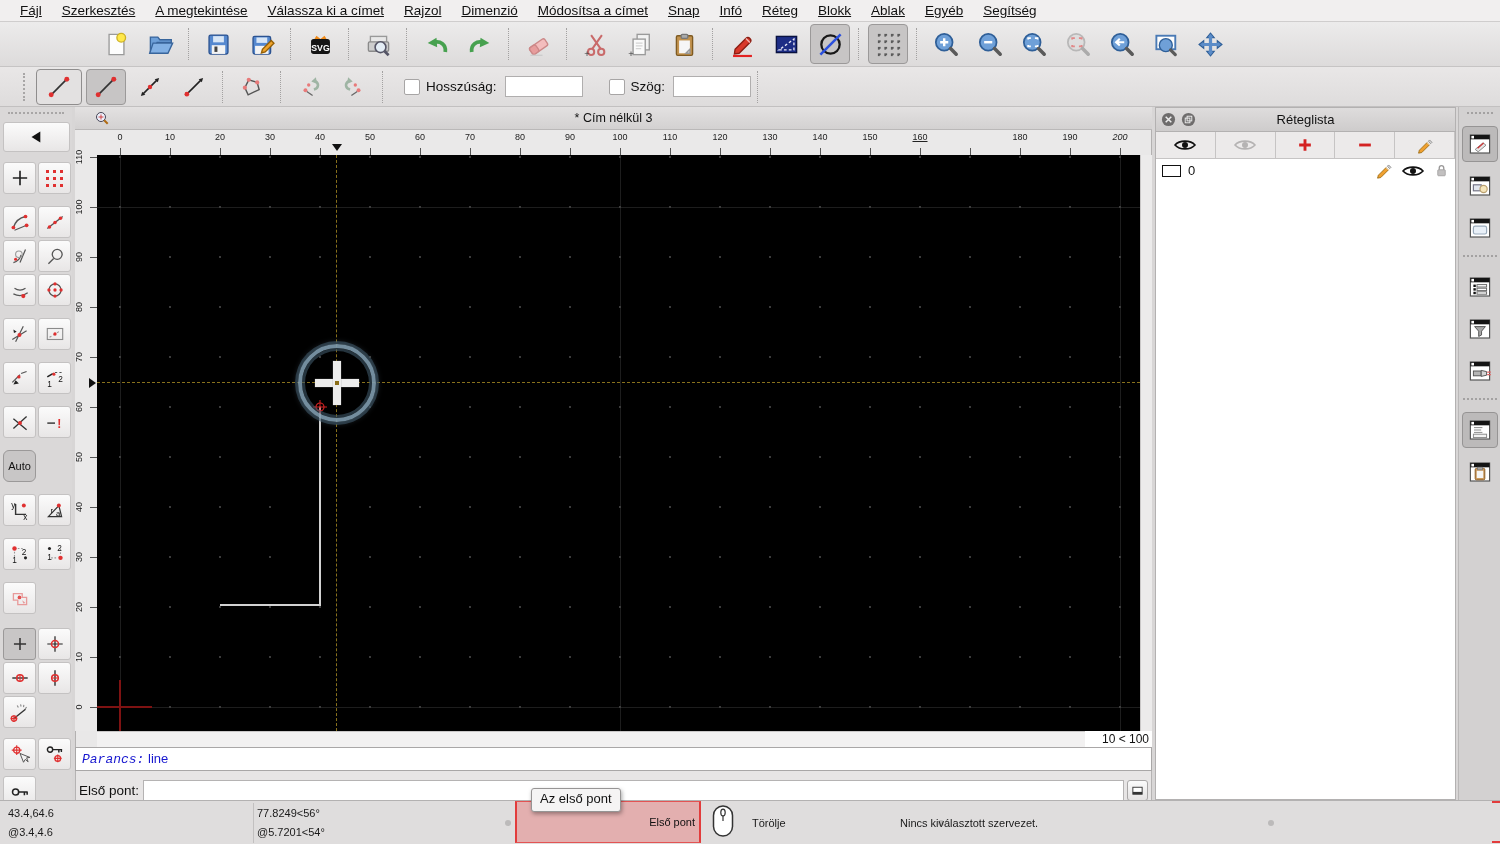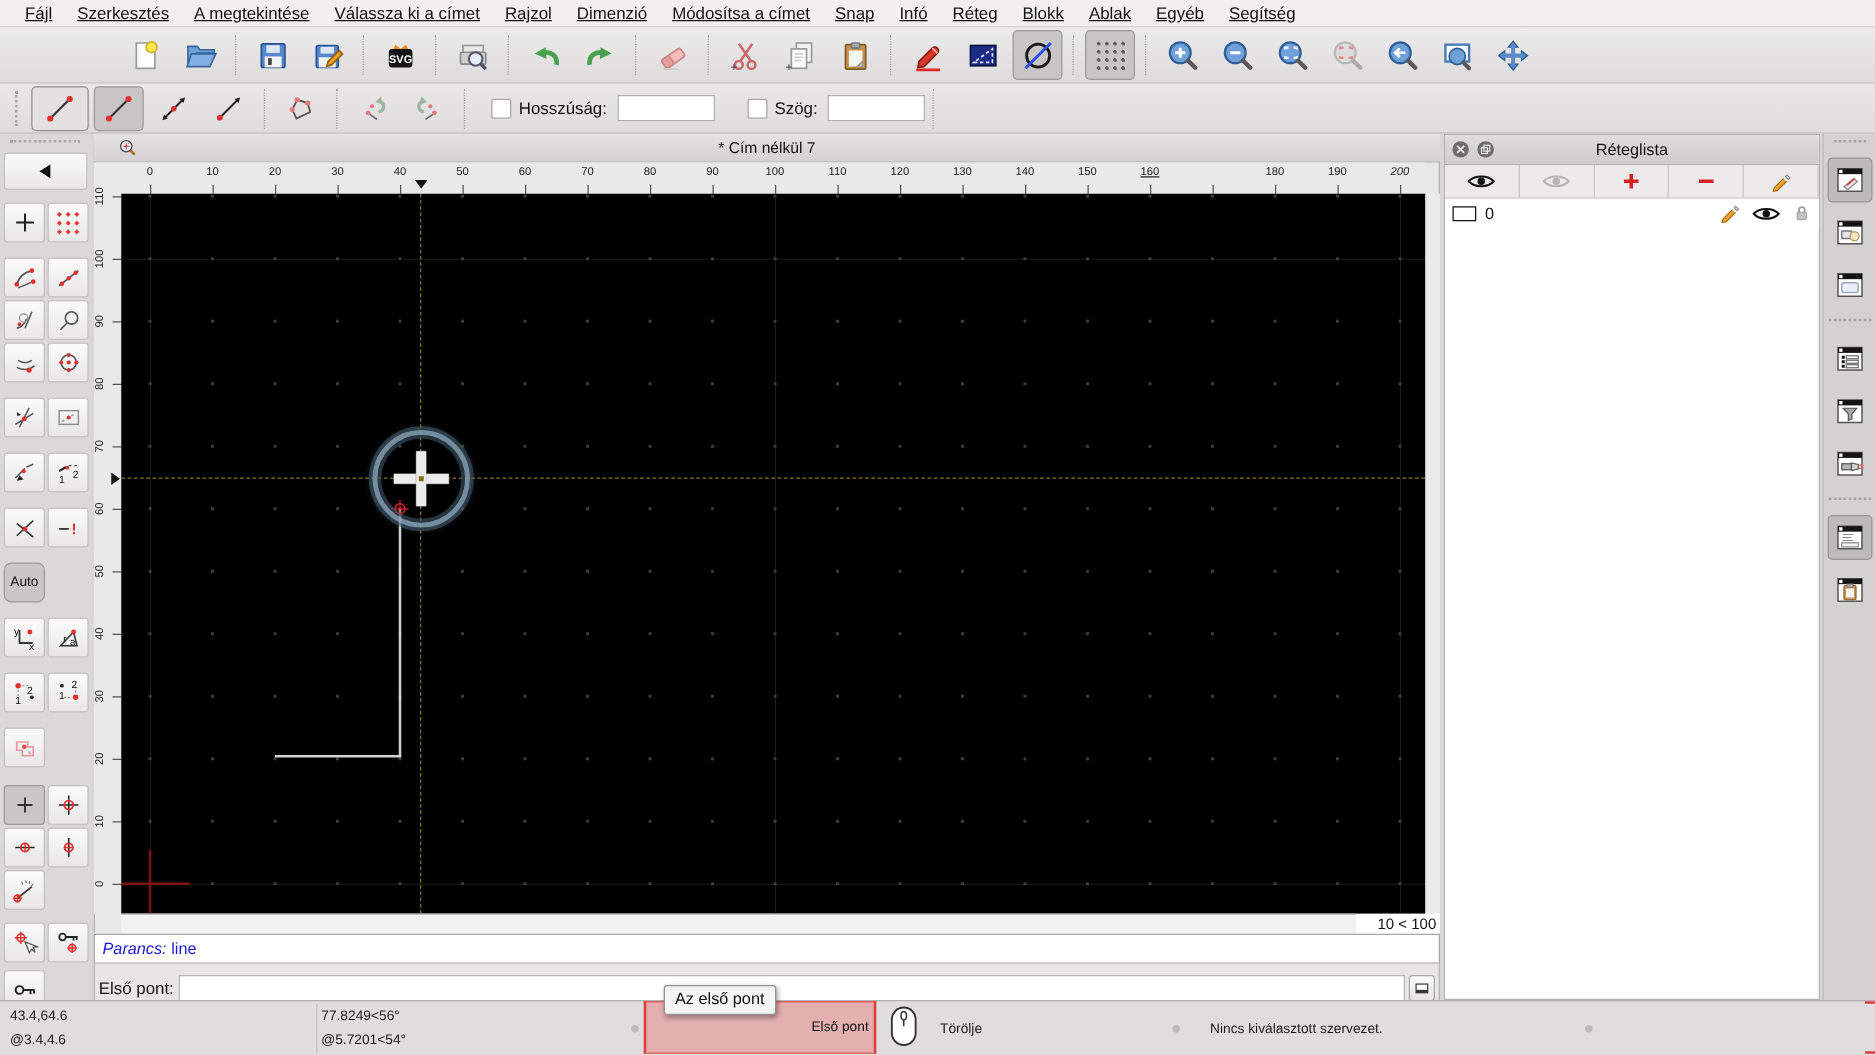--- a/index.html
+++ b/index.html
@@ -18,21 +18,21 @@
     background:linear-gradient(#ecebeb,#dddbdb);border-bottom:1px solid #c6c4c4;
     display:flex;align-items:center;padding-left:94px;box-sizing:border-box;}
   .tbtn{width:40px;height:40px;display:flex;align-items:center;justify-content:center;
     margin:0 2px;border:1px solid transparent;border-radius:4px;box-sizing:border-box;}
   .tbtn.pressed{background:#c7c5c5;border-color:#9b9999;}
   .tbtn.disabled{opacity:.75;}
   .vsep{width:1px;height:32px;border-left:1px dotted #a3a1a1;margin:0 6px;}
   
   .tool-options{position:absolute;left:0;top:67px;width:1500px;height:40px;
     background:linear-gradient(#e9e7e7,#dedcdc);border-bottom:1px solid #c2c0c0;
-    display:flex;align-items:center;padding-left:8px;box-sizing:border-box;font-size:13.5px;}
+    display:flex;align-items:center;padding-left:19px;box-sizing:border-box;font-size:13.5px;}
   .handle-v{width:5px;height:28px;border-left:2px dotted #a8a6a6;margin:0 4px;}
   .obtn{width:40px;height:36px;display:flex;align-items:center;justify-content:center;
     margin:0 2px;border:1px solid transparent;border-radius:4px;box-sizing:border-box;}
   .obtn.outlined{border-color:#8f8d8d;background:#e3e1e1;width:46px;}
   .obtn.pressed{background:#c7c5c5;border-color:#9b9999;}
   .chk{width:14px;height:14px;background:#fff;border:1px solid #a7a5a5;border-radius:2px;margin:0 6px 0 14px;}
   .opt-input{width:70px;height:19px;border:1px solid #b0aeae;background:#fff;margin-left:8px;font-size:12px;padding:0 3px;}
   
   .snap-sidebar{position:absolute;left:0;top:107px;width:72px;height:693px;background:#dad8d8;
     box-sizing:border-box;padding-top:2px;}
@@ -87,21 +87,21 @@
   .relzero{position:absolute;left:216px;top:245px;}
   
   .v-scroll{position:absolute;left:1140px;top:155px;width:12px;height:576px;background:#ecebeb;border-left:1px solid #c9c7c7;box-sizing:border-box;}
   .h-scroll{position:absolute;left:97px;top:731px;width:988px;height:16px;background:#f2f1f1;border-top:1px solid #c9c7c7;box-sizing:border-box;}
   .grid-status{position:absolute;left:1085px;top:731px;width:67px;height:16px;background:#fff;
     font-size:12px;text-align:right;line-height:16px;padding-right:3px;box-sizing:border-box;}
   .corner-grip{position:absolute;left:1140px;top:748px;width:12px;height:11px;background:#b4b2b2;border-radius:2px;}
   
   .cmd-history{position:absolute;left:75px;top:747px;width:1077px;height:24px;background:#fff;
     border:1px solid #a9a7a7;box-sizing:border-box;font-size:13px;line-height:22px;padding-left:6px;color:#1717cf;}
-  .cmd-history .pfx{font-style:italic;}
+  .cmd-history .pfx{font-style:italic;font-family:Liberation Mono, monospace;}
   .cmd-row{position:absolute;left:75px;top:771px;width:1077px;height:40px;background:#e7e5e5;
     border:1px solid #b5b3b3;border-top:none;box-sizing:border-box;display:flex;align-items:center;}
   .cmd-label{font-size:13.5px;padding:0 4px 0 3px;white-space:nowrap;}
   .cmd-input{flex:1;height:20px;border:1px solid #b5b3b3;background:#fff;font-size:13px;padding:0 4px;}
   .cmd-btn{width:19px;height:19px;margin:0 3px;background:linear-gradient(#fbfbfb,#e4e2e2);
     border:1px solid #a9a7a7;border-radius:3px;display:flex;align-items:center;justify-content:center;}
   
   .layer-panel{position:absolute;left:1155px;top:107px;width:301px;height:693px;background:#fff;
     border:1px solid #b3b1b1;box-sizing:border-box;}
   .lp-titlebar{height:23px;background:linear-gradient(#dedcdc,#cecccc);border-bottom:1px solid #b3b1b1;
@@ -766,21 +766,21 @@
 
 <div class="mdi-frame"></div>
 <div class="mdi-titlebar">
   <span class="mdi-icon icon">
     <svg viewBox="0 0 14 14" width="14" height="14">
         <circle cx="6" cy="6" r="4.5" fill="#eef0fb" stroke="#445"></circle>
         <path d="M9.2 9.2l3.5 3.5" stroke="#b06a10" stroke-width="2"></path>
         <path d="M3.5 6h5M6 3.5v5" stroke="#c33" stroke-width=".9"></path>
       </svg>
   </span>
-  <span class="mdi-title">* Cím nélkül 7</span>
+  <span class="mdi-title">* Cím nélkül 3</span>
 </div>
 <div class="corner-box"></div>
 <div class="h-ruler">
     <span class="lab" style="left: 23px;">0</span>
     <div class="tick" style="left: 23px;"></div>
     <span class="lab" style="left: 73px;">10</span>
     <div class="tick" style="left: 73px;"></div>
     <span class="lab" style="left: 123px;">20</span>
     <div class="tick" style="left: 123px;"></div>
     <span class="lab" style="left: 173px;">30</span>
@@ -1083,19 +1083,19 @@
   </div>
   <span class="icon" style="position:absolute;left:710px;top:3px">
     <svg viewBox="0 0 26 34" width="26" height="34">
         <rect x="3.5" y="2" width="19" height="30" rx="9.5" fill="#fff" stroke="#333" stroke-width="1.5"></rect>
         <path d="M13 5v12" stroke="#333" stroke-width="1.2"></path>
         <ellipse cx="13" cy="8.5" rx="2.2" ry="3.4" fill="#fff" stroke="#333" stroke-width="1.2"></ellipse>
       </svg>
   </span>
   <span class="sb-text" style="left:752px;top:16px">Törölje</span>
   <span class="sb-dot" style="left:938px;top:19px"></span>
-  <span class="sb-text" style="left:968px;top:16px">Nincs kiválasztott szervezet.</span>
+  <span class="sb-text" style="left:900px;top:16px">Nincs kiválasztott szervezet.</span>
   <span class="sb-dot" style="left:1268px;top:19px"></span>
   <div class="red-tick" style="top:0px"></div>
   <div class="red-tick" style="top:40px"></div>
 </div>
 
 <div class="tooltip">Az első pont</div>
 
 </body></html>

